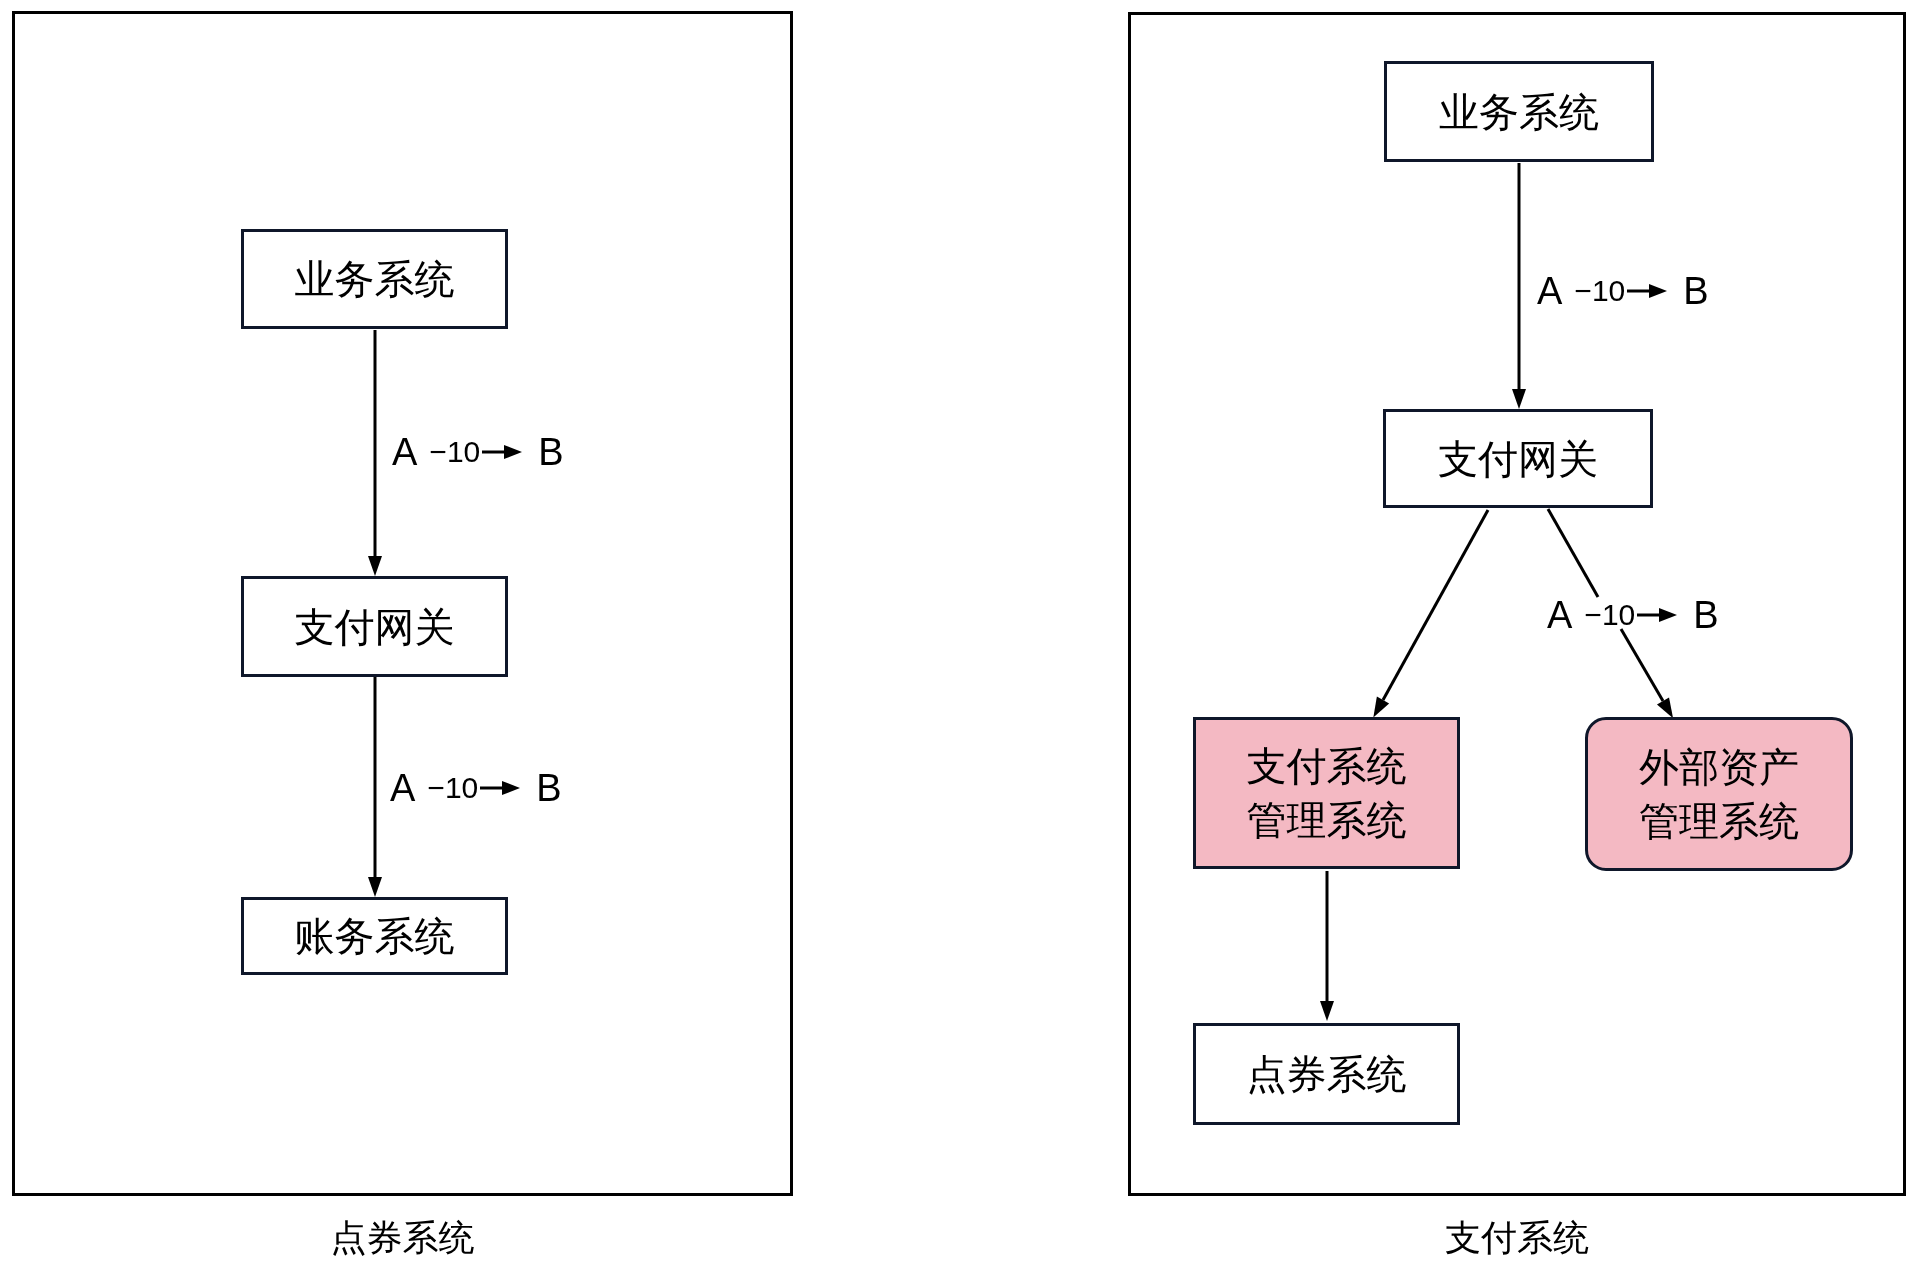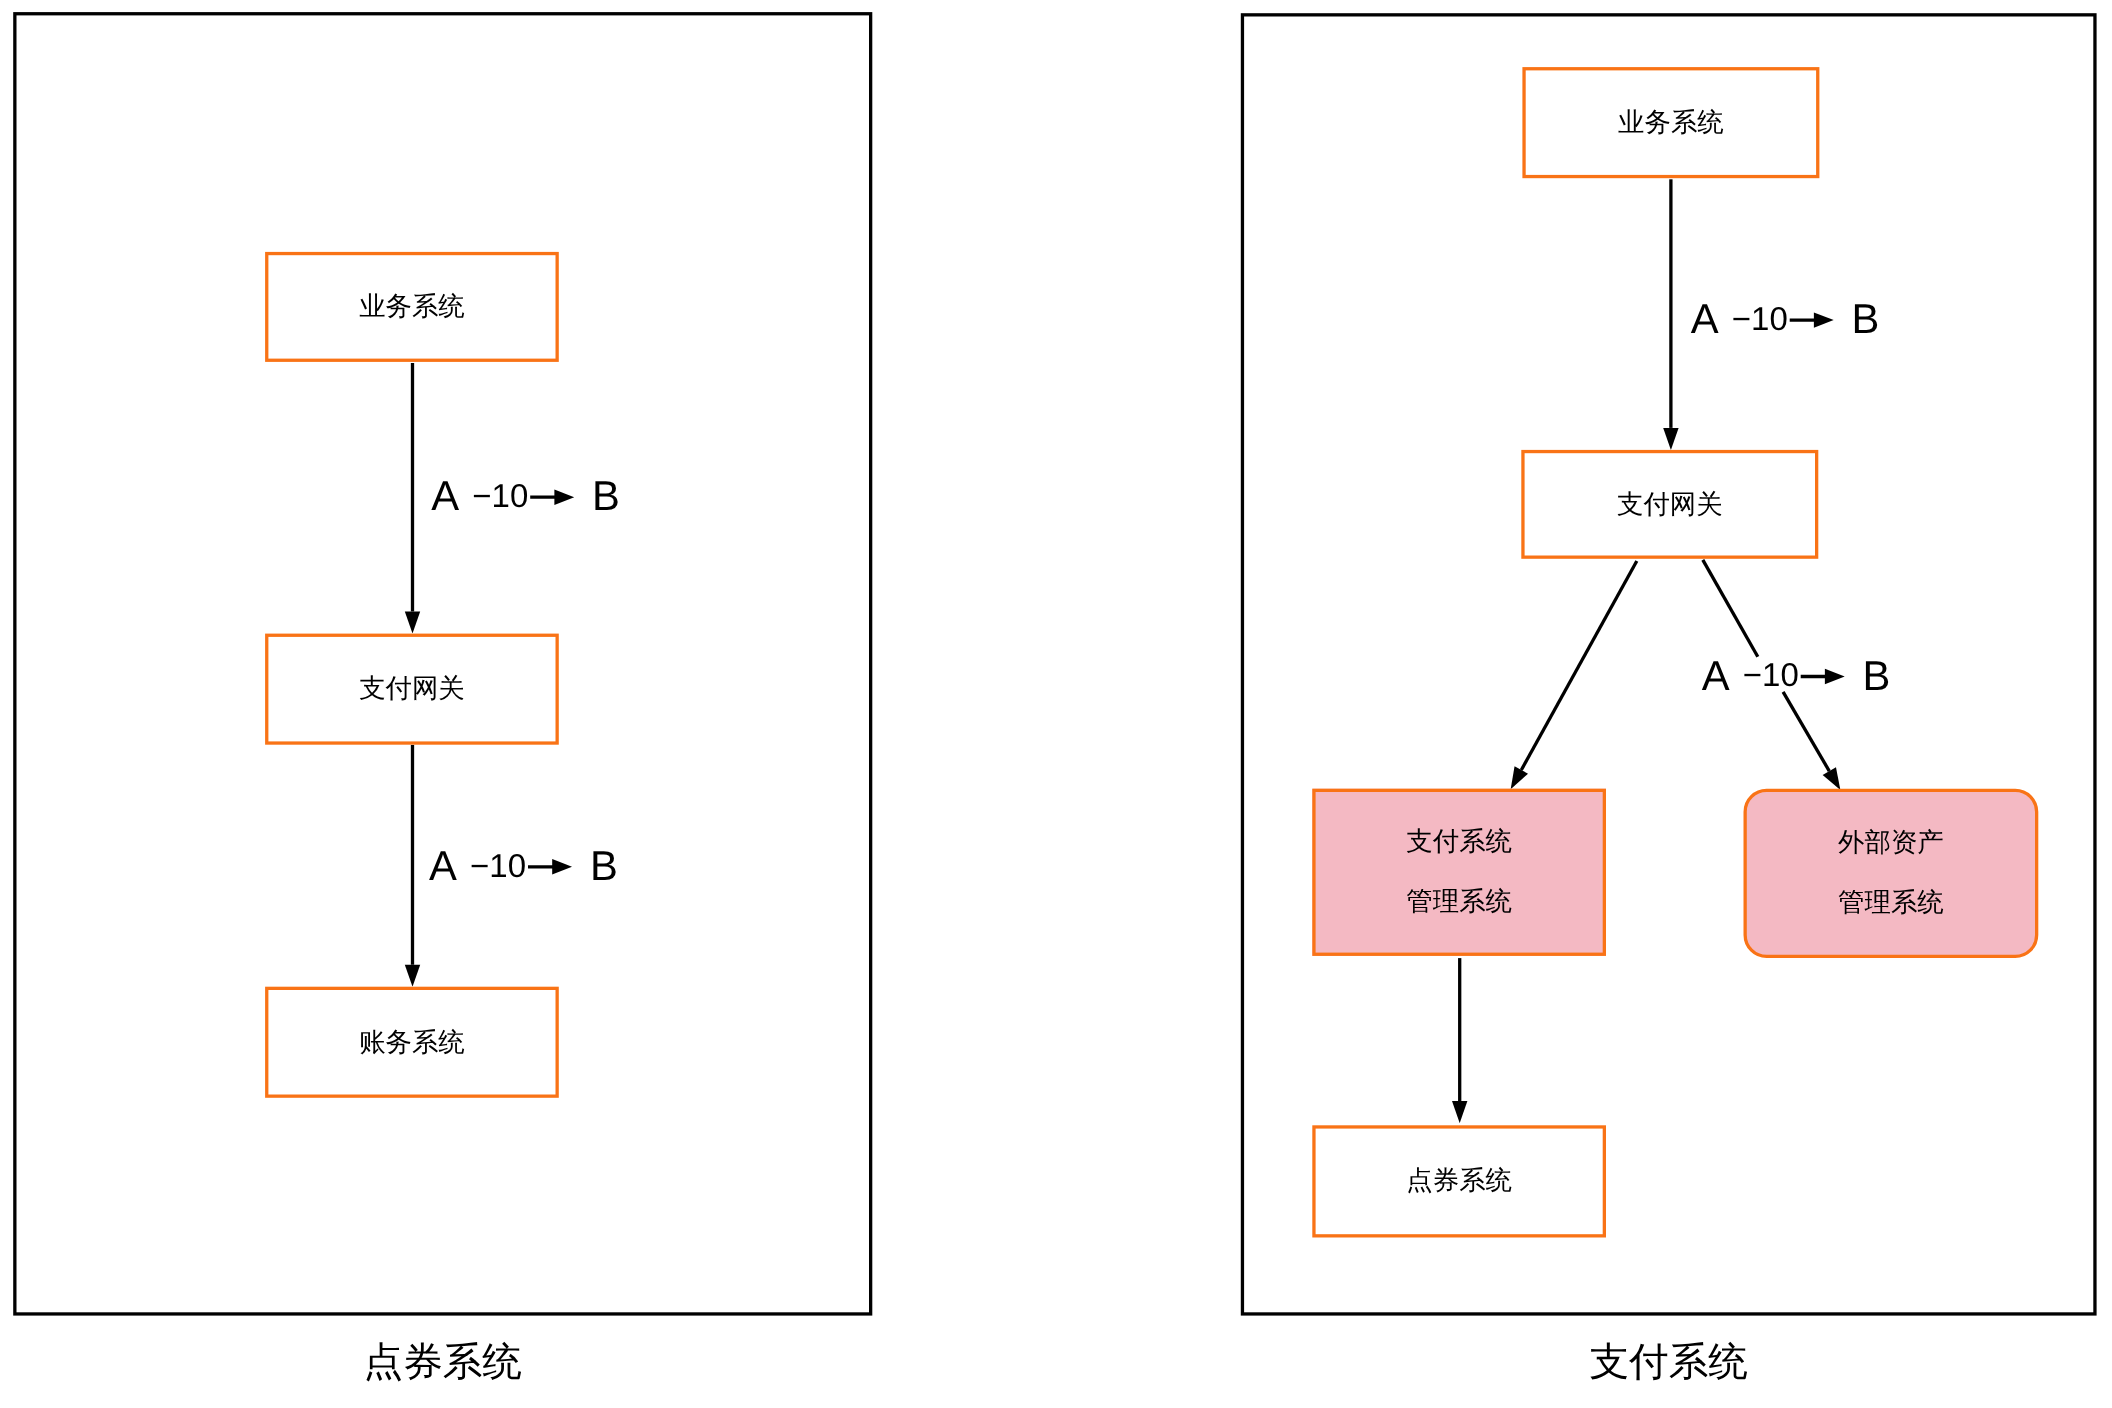--- a/index.html
+++ b/index.html
@@ -1,27 +1,27 @@
 <!DOCTYPE html>
 <html><head>
 <meta charset="utf-8">
 <style>
   html,body{margin:0;padding:0;background:#ffffff;}
   #screen{position:relative;width:1920px;height:1280px;background:#ffffff;overflow:hidden;
           font-family:"Liberation Sans", sans-serif;color:#000;}
   .panel{position:absolute;border:3px solid #000;background:transparent;box-sizing:border-box;}
   #panel-left{left:12px;top:11px;width:781px;height:1185px;}
   #panel-right{left:1128px;top:12px;width:778px;height:1184px;}
-  .box{position:absolute;border:3px solid #f97316;background:#fff;box-sizing:border-box;
+  .box{position:absolute;border:3px solid #0f172a;background:#fff;box-sizing:border-box;
        display:flex;flex-direction:column;align-items:center;justify-content:center;
-       font-size:24px;line-height:54px;text-align:center;}
+       font-size:40px;line-height:54px;text-align:center;}
   .box.pink{background:#F4B9C3;}
   #box-l-business{left:241px;top:229px;width:267px;height:100px;}
   #box-l-gateway{left:241px;top:576px;width:267px;height:101px;}
-  #box-l-accounting{left:241px;top:897px;width:267px;height:101px;}
+  #box-l-accounting{left:241px;top:897px;width:267px;height:78px;}
   #box-r-business{left:1384px;top:61px;width:270px;height:101px;}
   #box-r-gateway{left:1383px;top:409px;width:270px;height:99px;}
   #box-r-internal{left:1193px;top:717px;width:267px;height:152px;}
   #box-r-external{left:1585px;top:717px;width:268px;height:154px;border-radius:21px;}
   #box-r-coupon{left:1193px;top:1023px;width:267px;height:102px;}
   .caption{position:absolute;text-align:center;font-size:36px;line-height:44px;height:44px;}
   #caption-left{left:12px;top:1216px;width:781px;}
   #caption-right{left:1128px;top:1216px;width:778px;}
   .edge-label{position:absolute;display:flex;align-items:center;height:50px;white-space:nowrap;}
   .el-big{font-size:38px;}

